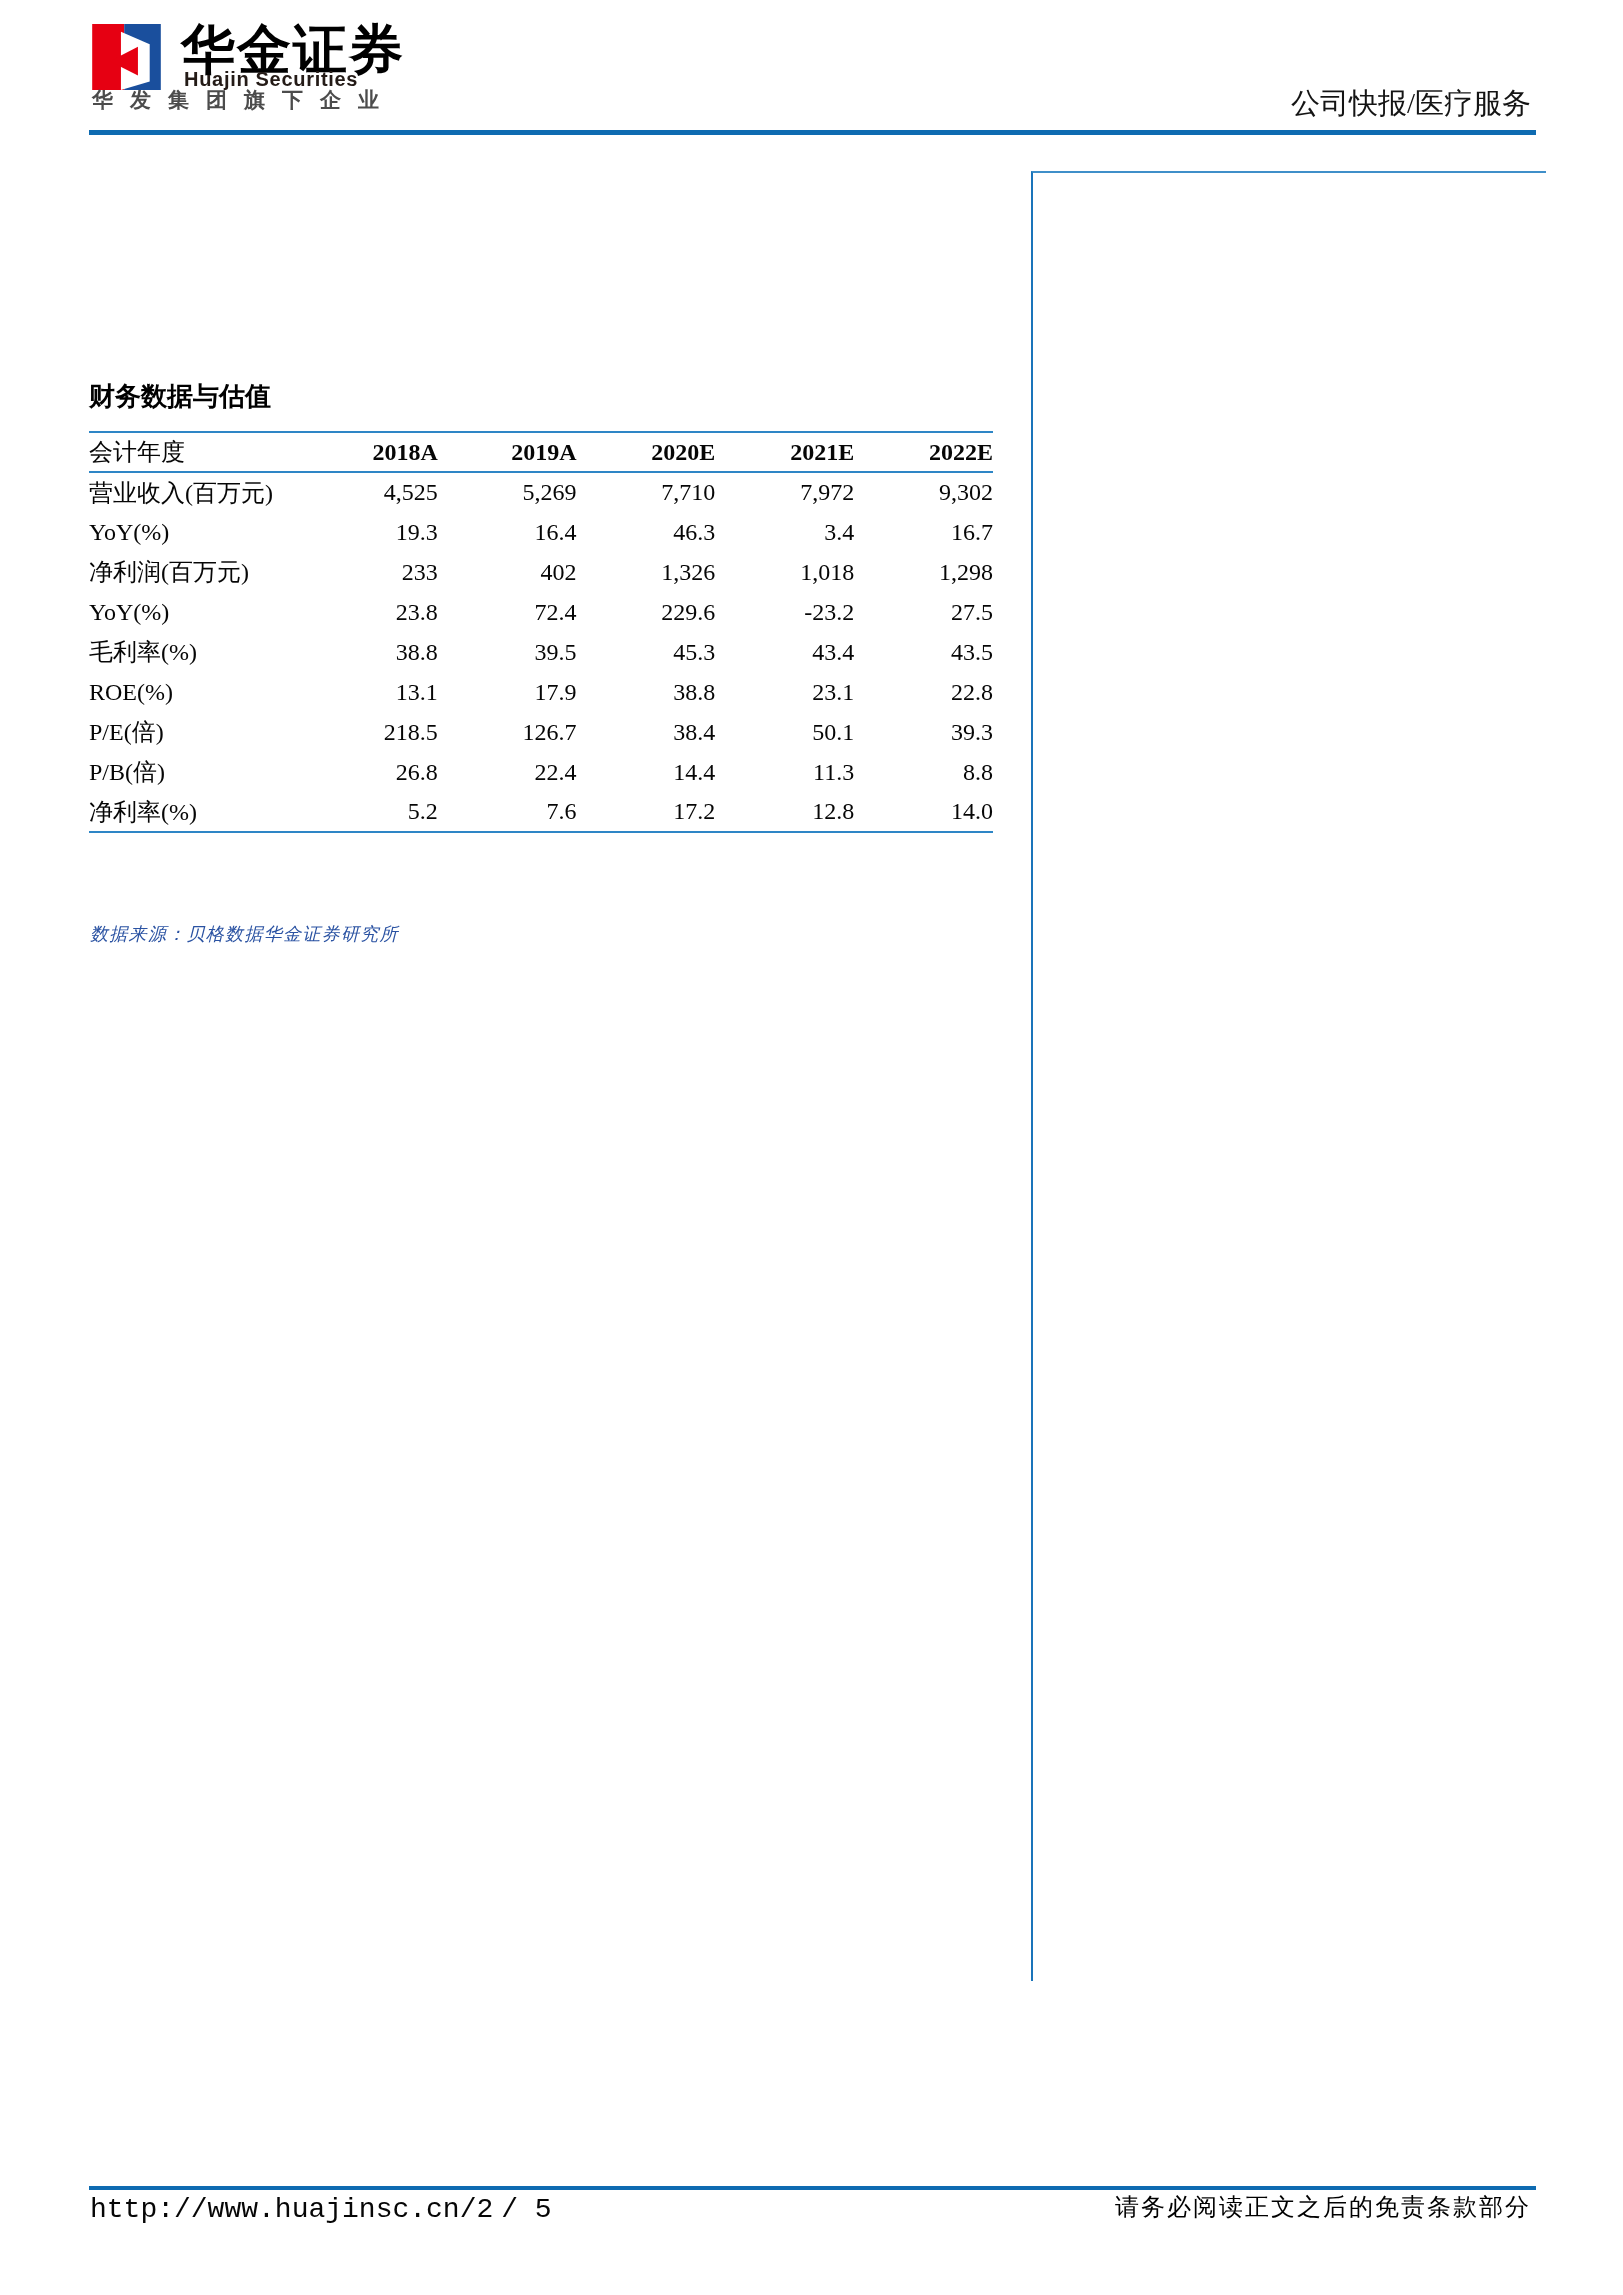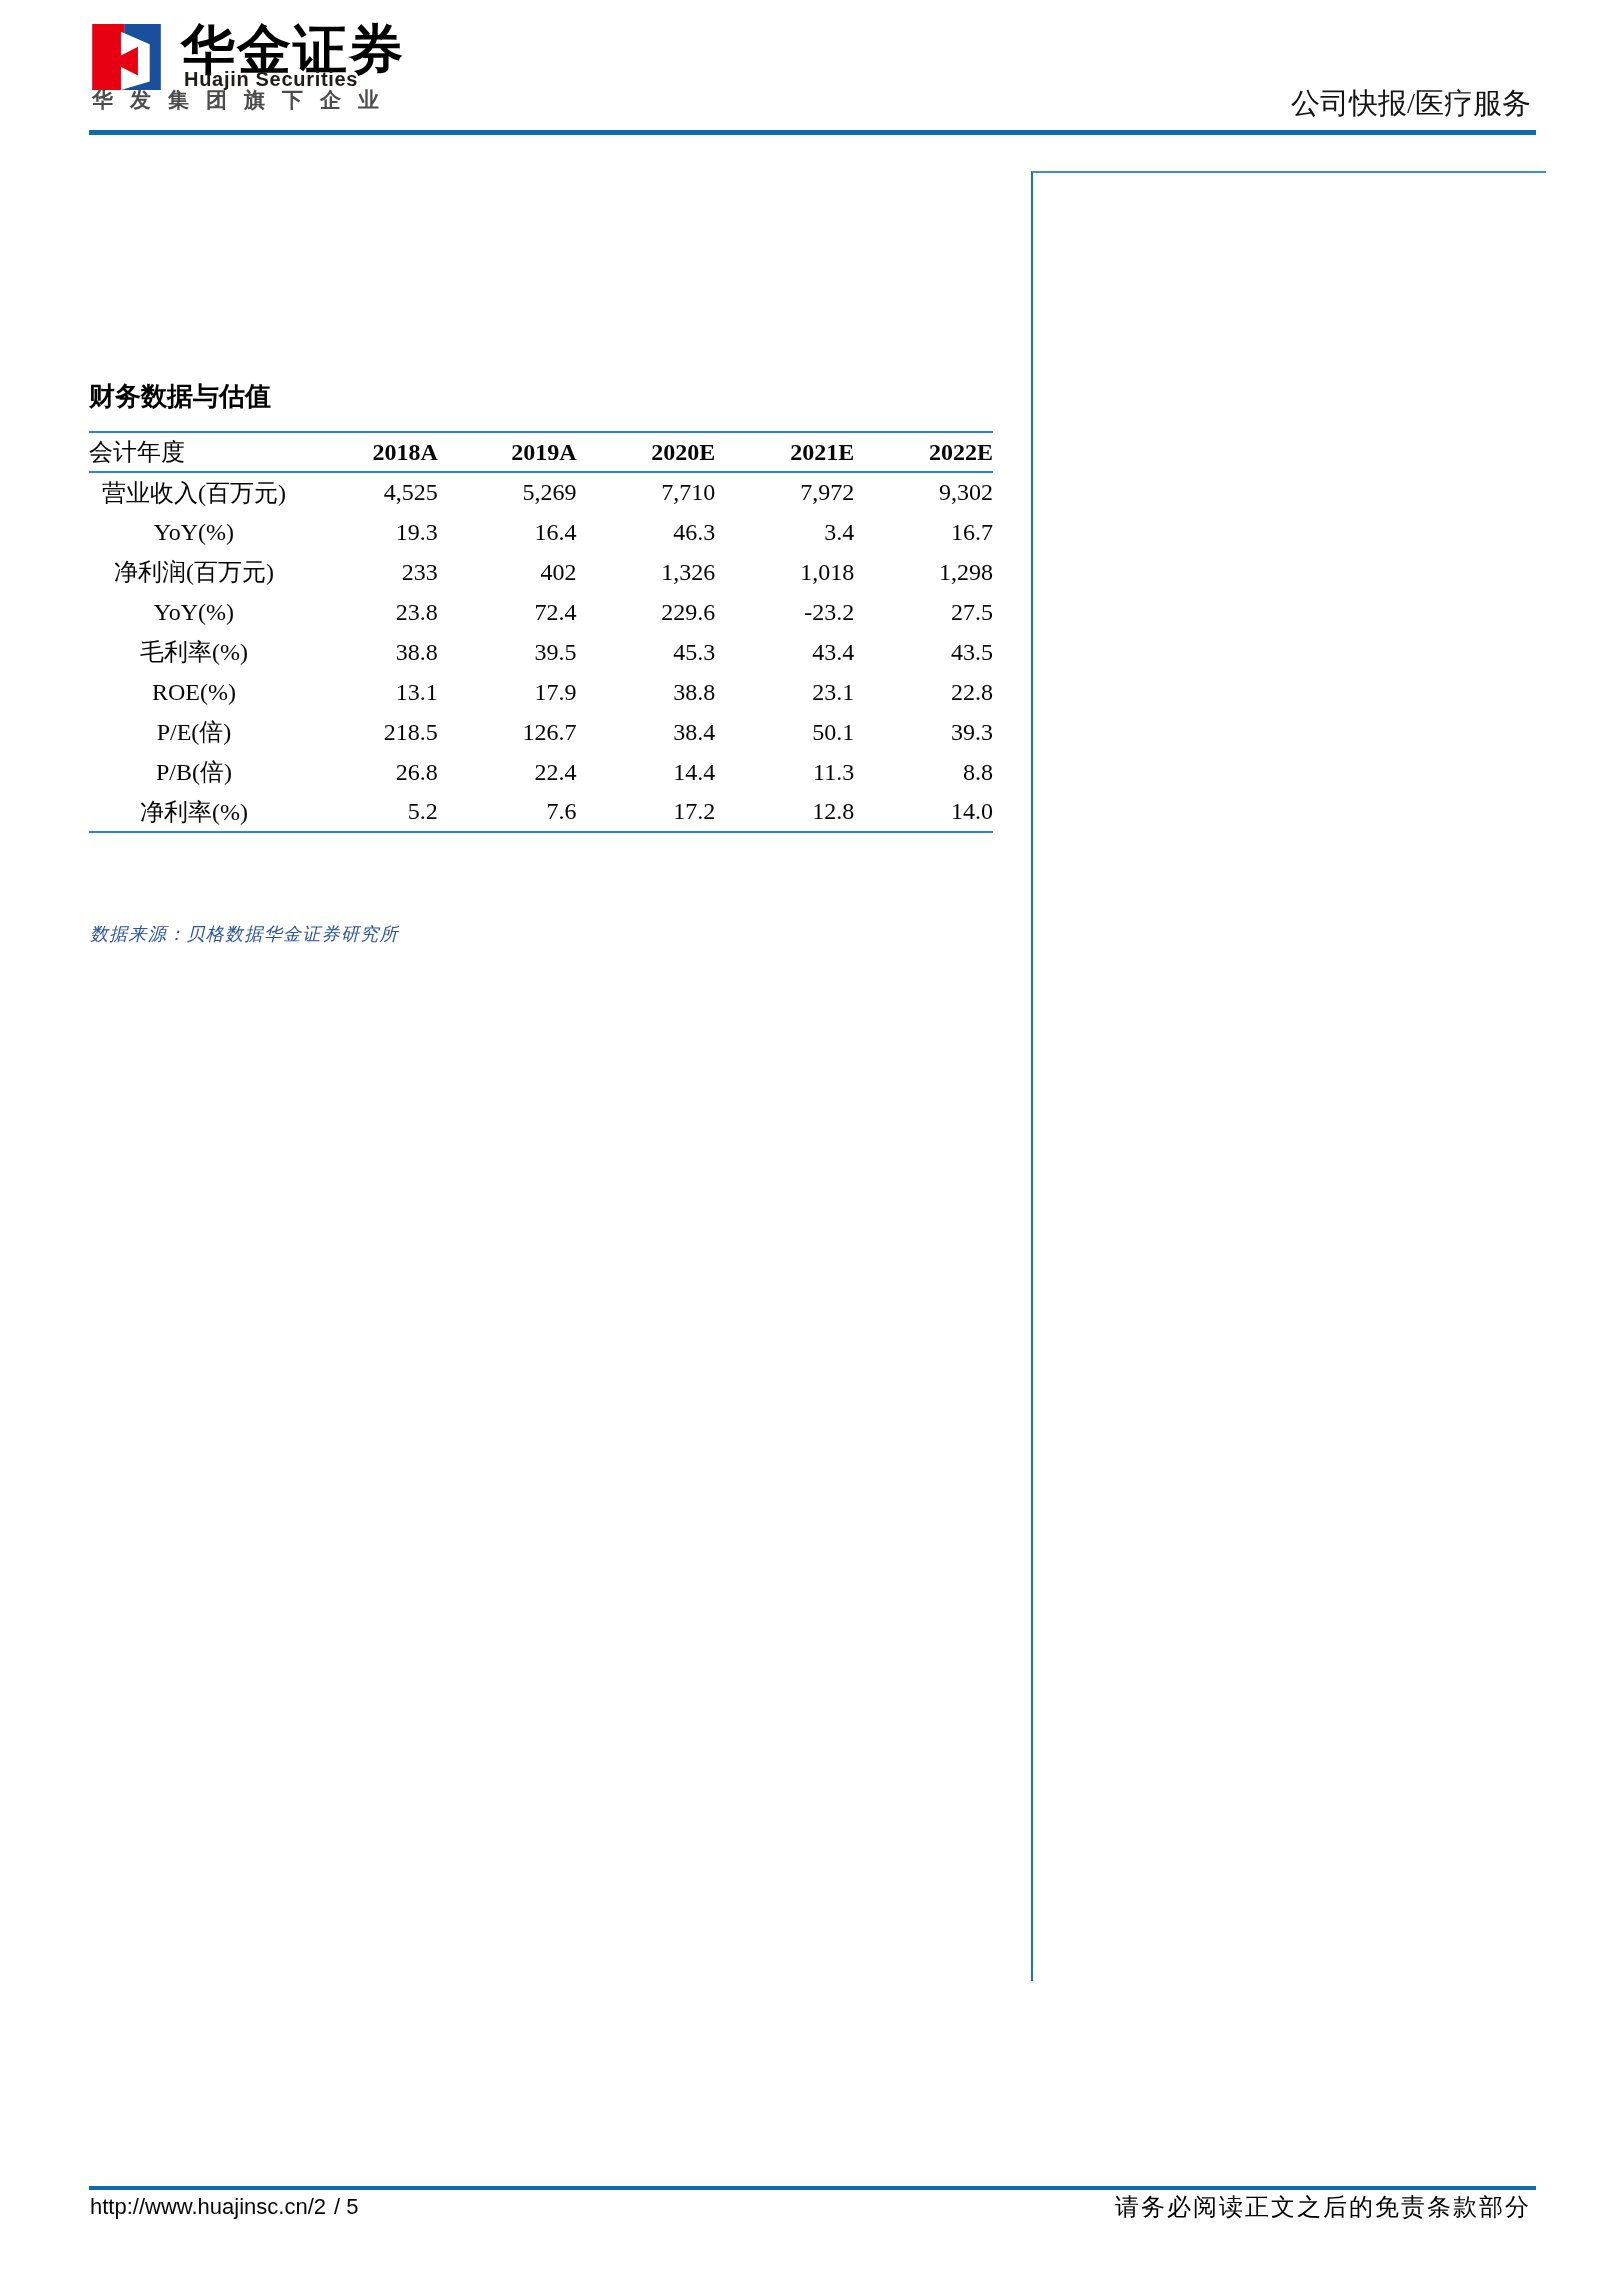--- a/index.html
+++ b/index.html
@@ -69,36 +69,36 @@
     border-collapse:collapse;
     font-size:24px;color:#060606;
   }
   .fin-table{border-top:2.6px solid var(--table-rule);border-bottom:2.6px solid var(--table-rule);}
   .fin-table thead tr{border-bottom:2.6px solid var(--table-rule);}
   .fin-table tr{height:40px;font-family:Liberation Serif, serif;}
   .fin-table th,.fin-table td{padding:0;vertical-align:middle;white-space:nowrap;}
   .fin-table .col-label{width:210px;text-align:left;font-weight:normal;}
   .fin-table th.num{width:139px;text-align:right;font-weight:bold;}
   .fin-table td.num{text-align:right;font-weight:normal;}
-  .fin-table td.row-label{text-align:center;}
+  .fin-table td.row-label{text-align:left;}
   .source-note{
     position:absolute;left:90px;top:923px;
     font-size:18px;font-style:italic;line-height:1.3;
     font-family:"Liberation Serif", serif;
     color:var(--source-text);letter-spacing:1.3px;
   }
   
   .footer-rule{
     position:absolute;left:89px;top:2186px;
     width:1447px;height:3.9px;
     background:var(--header-rule);
   }
   .footer-left{
     position:absolute;left:90px;top:2196px;
-    font-size:22px;line-height:1;color:#060606;white-space:nowrap;
+    font-size:28px;line-height:1;color:#060606;white-space:nowrap;font-family:Liberation Mono, monospace;
   }
   .footer-left a{color:#060606;text-decoration:none;}
   .page-indicator{margin-left:7.9px;}
   .footer-right{
     position:absolute;right:92px;top:2195px;
     font-size:24px;line-height:1;
     font-family:"Liberation Serif", serif;
     color:#000000;white-space:nowrap;letter-spacing:2px;
   }
 </style>

